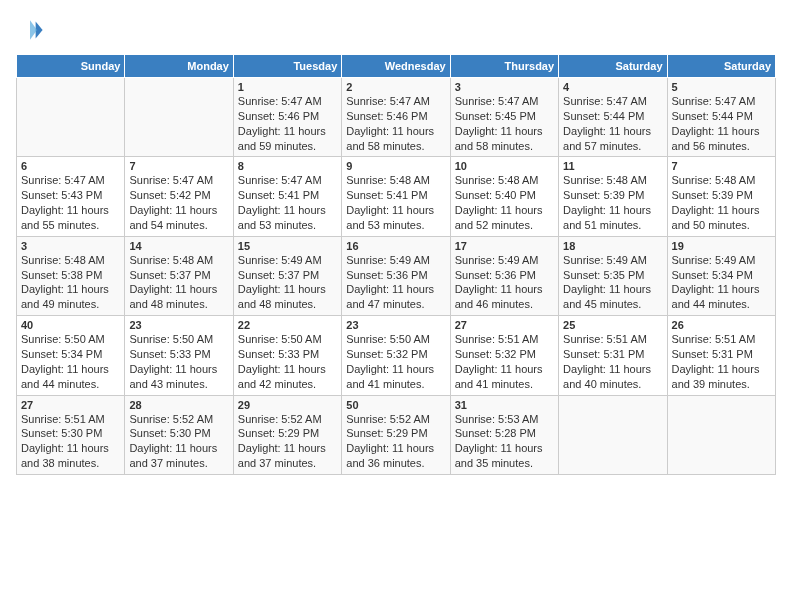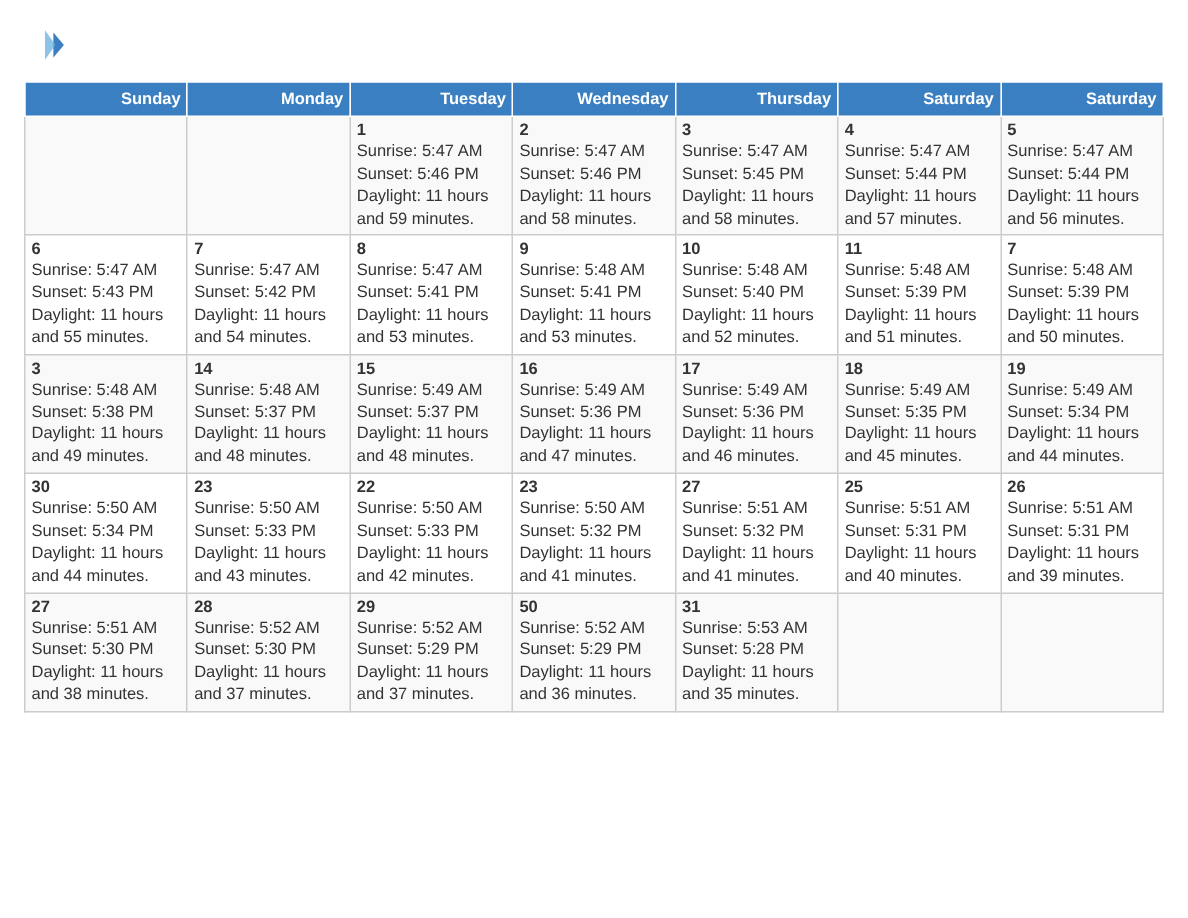--- a/index.html
+++ b/index.html
@@ -241,21 +241,21 @@
         </td>
         <td>
           <span class="day-num">19</span>
         <div class="day-info">
           Sunrise: 5:49 AM<br>Sunset: 5:34 PM<br>Daylight: 11 hours and 44 minutes.
         </div>
         </td>
       </tr>
       <tr>
         <td>
-          <span class="day-num">30</span>
+          <span class="day-num">40</span>
         <div class="day-info">
           Sunrise: 5:50 AM<br>Sunset: 5:34 PM<br>Daylight: 11 hours and 44 minutes.
         </div>
         </td>
         <td>
           <span class="day-num">23</span>
         <div class="day-info">
           Sunrise: 5:50 AM<br>Sunset: 5:33 PM<br>Daylight: 11 hours and 43 minutes.
         </div>
         </td>

